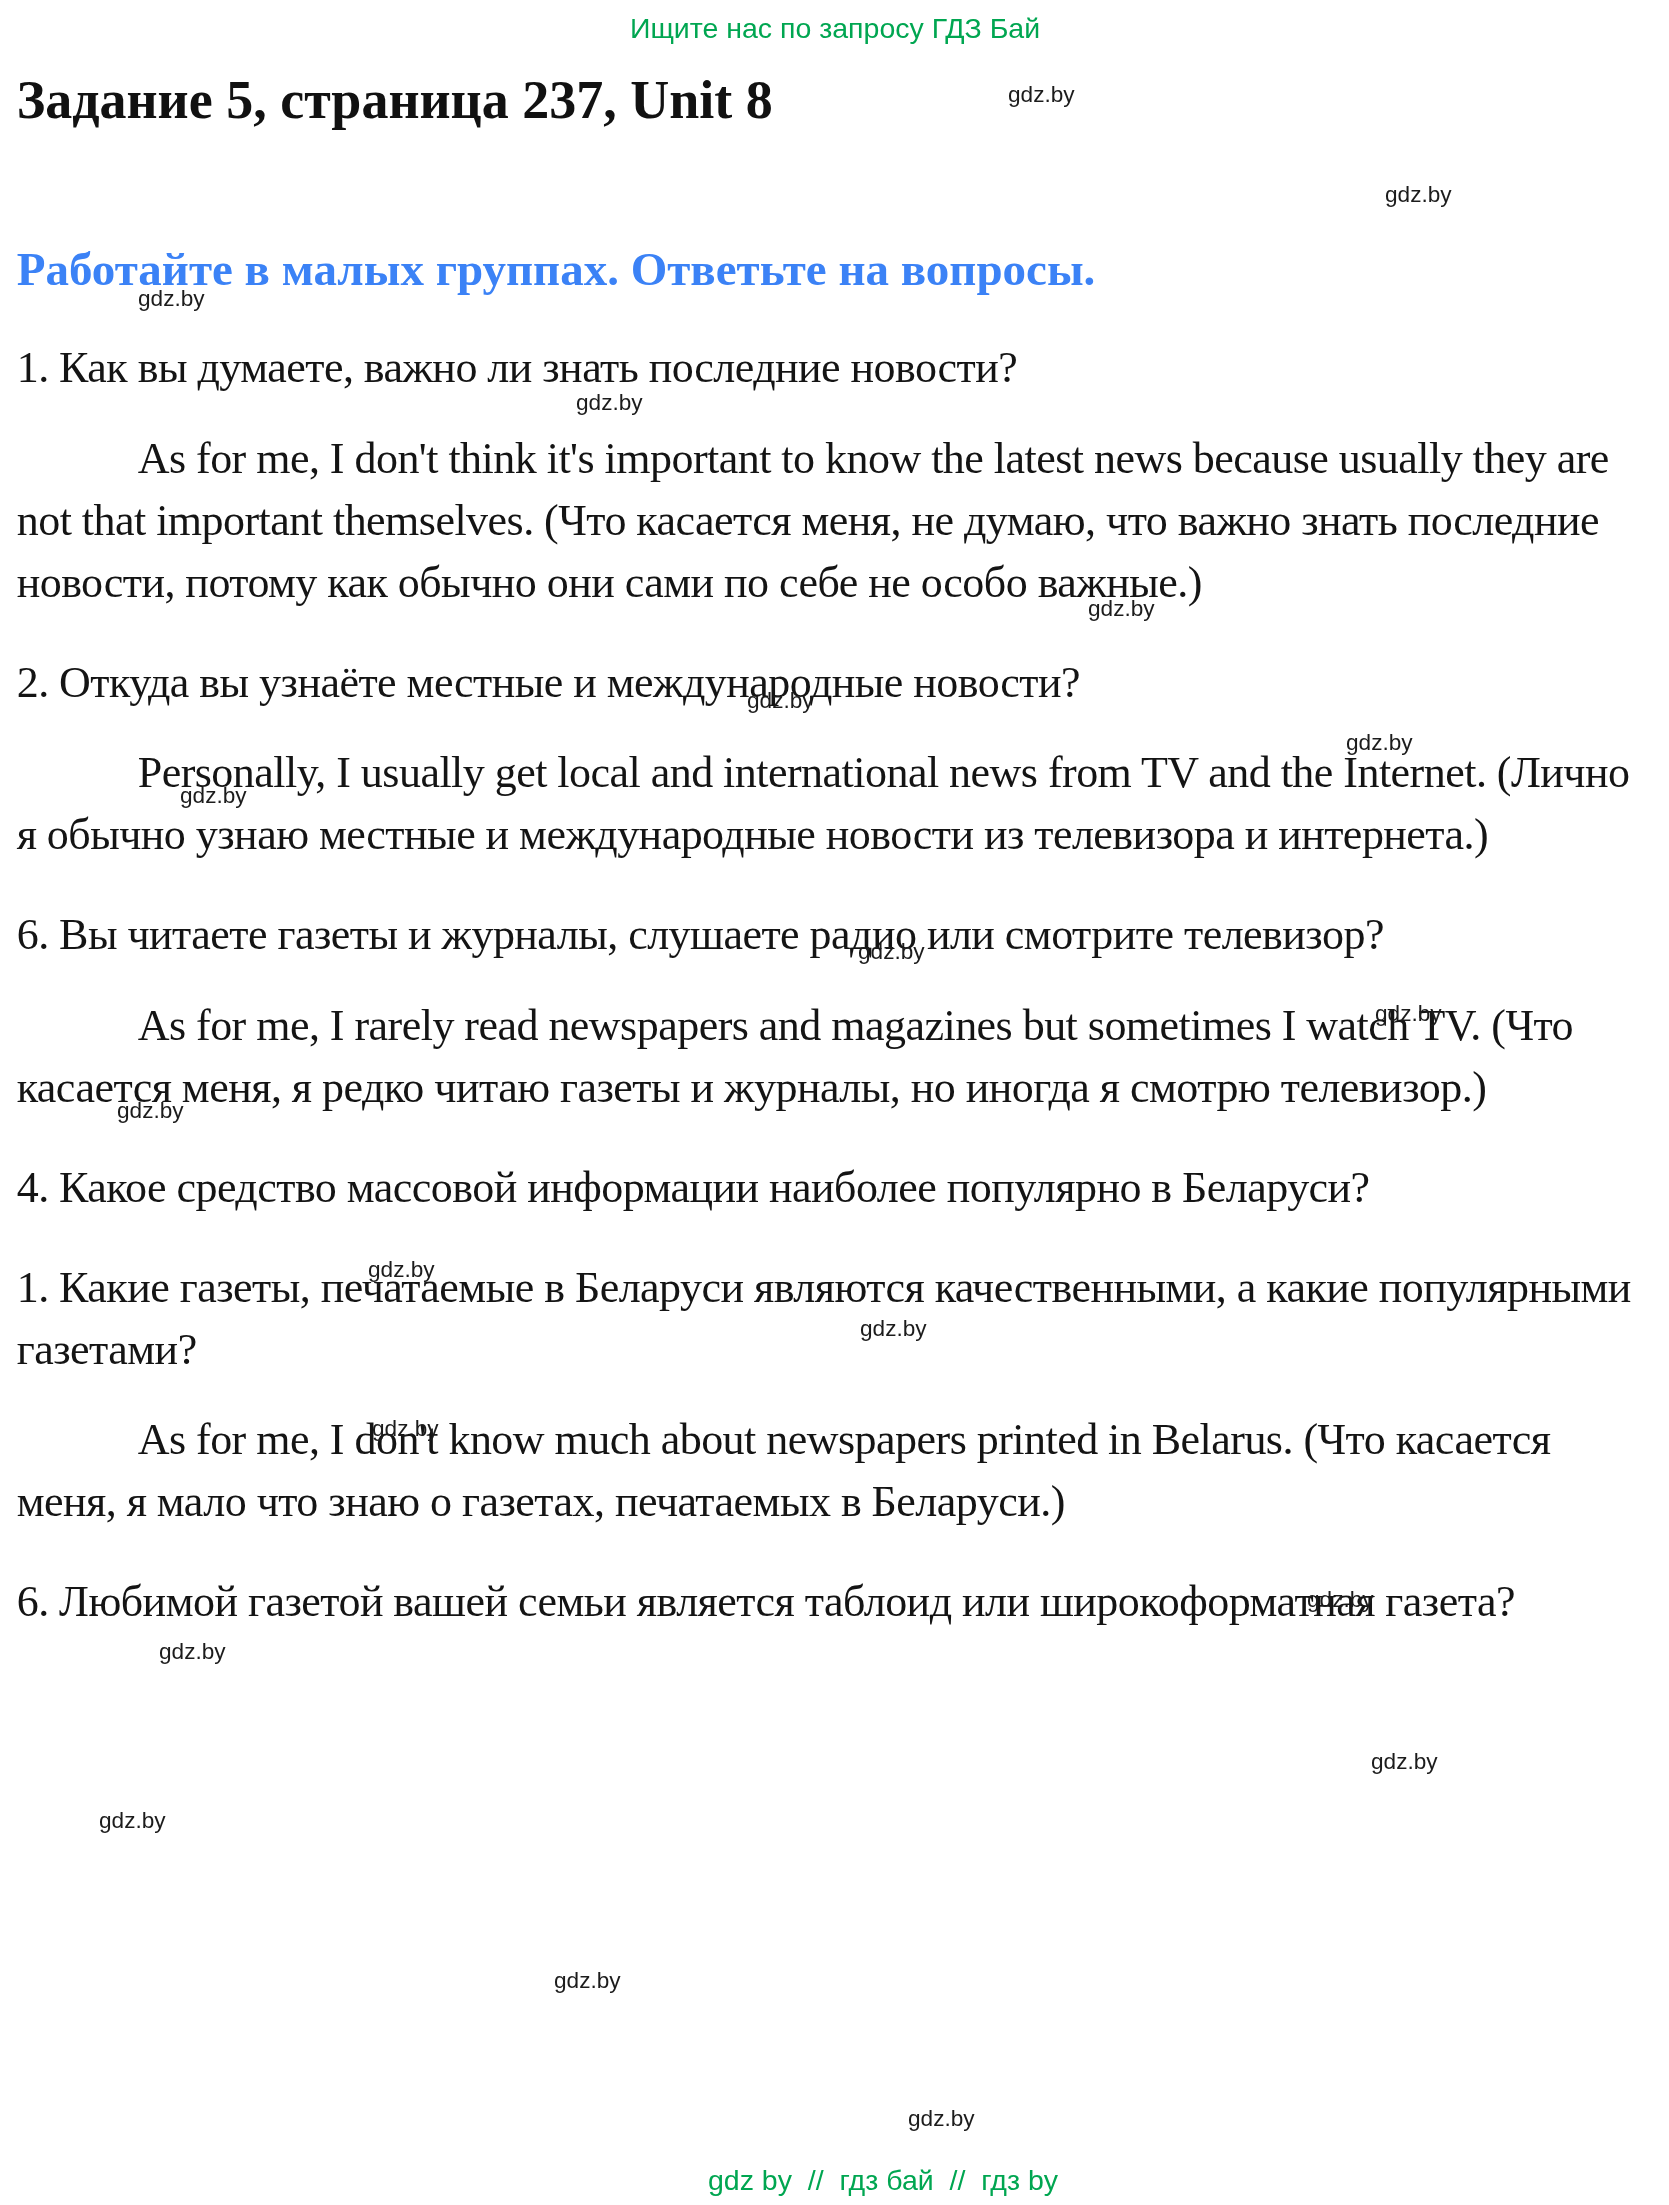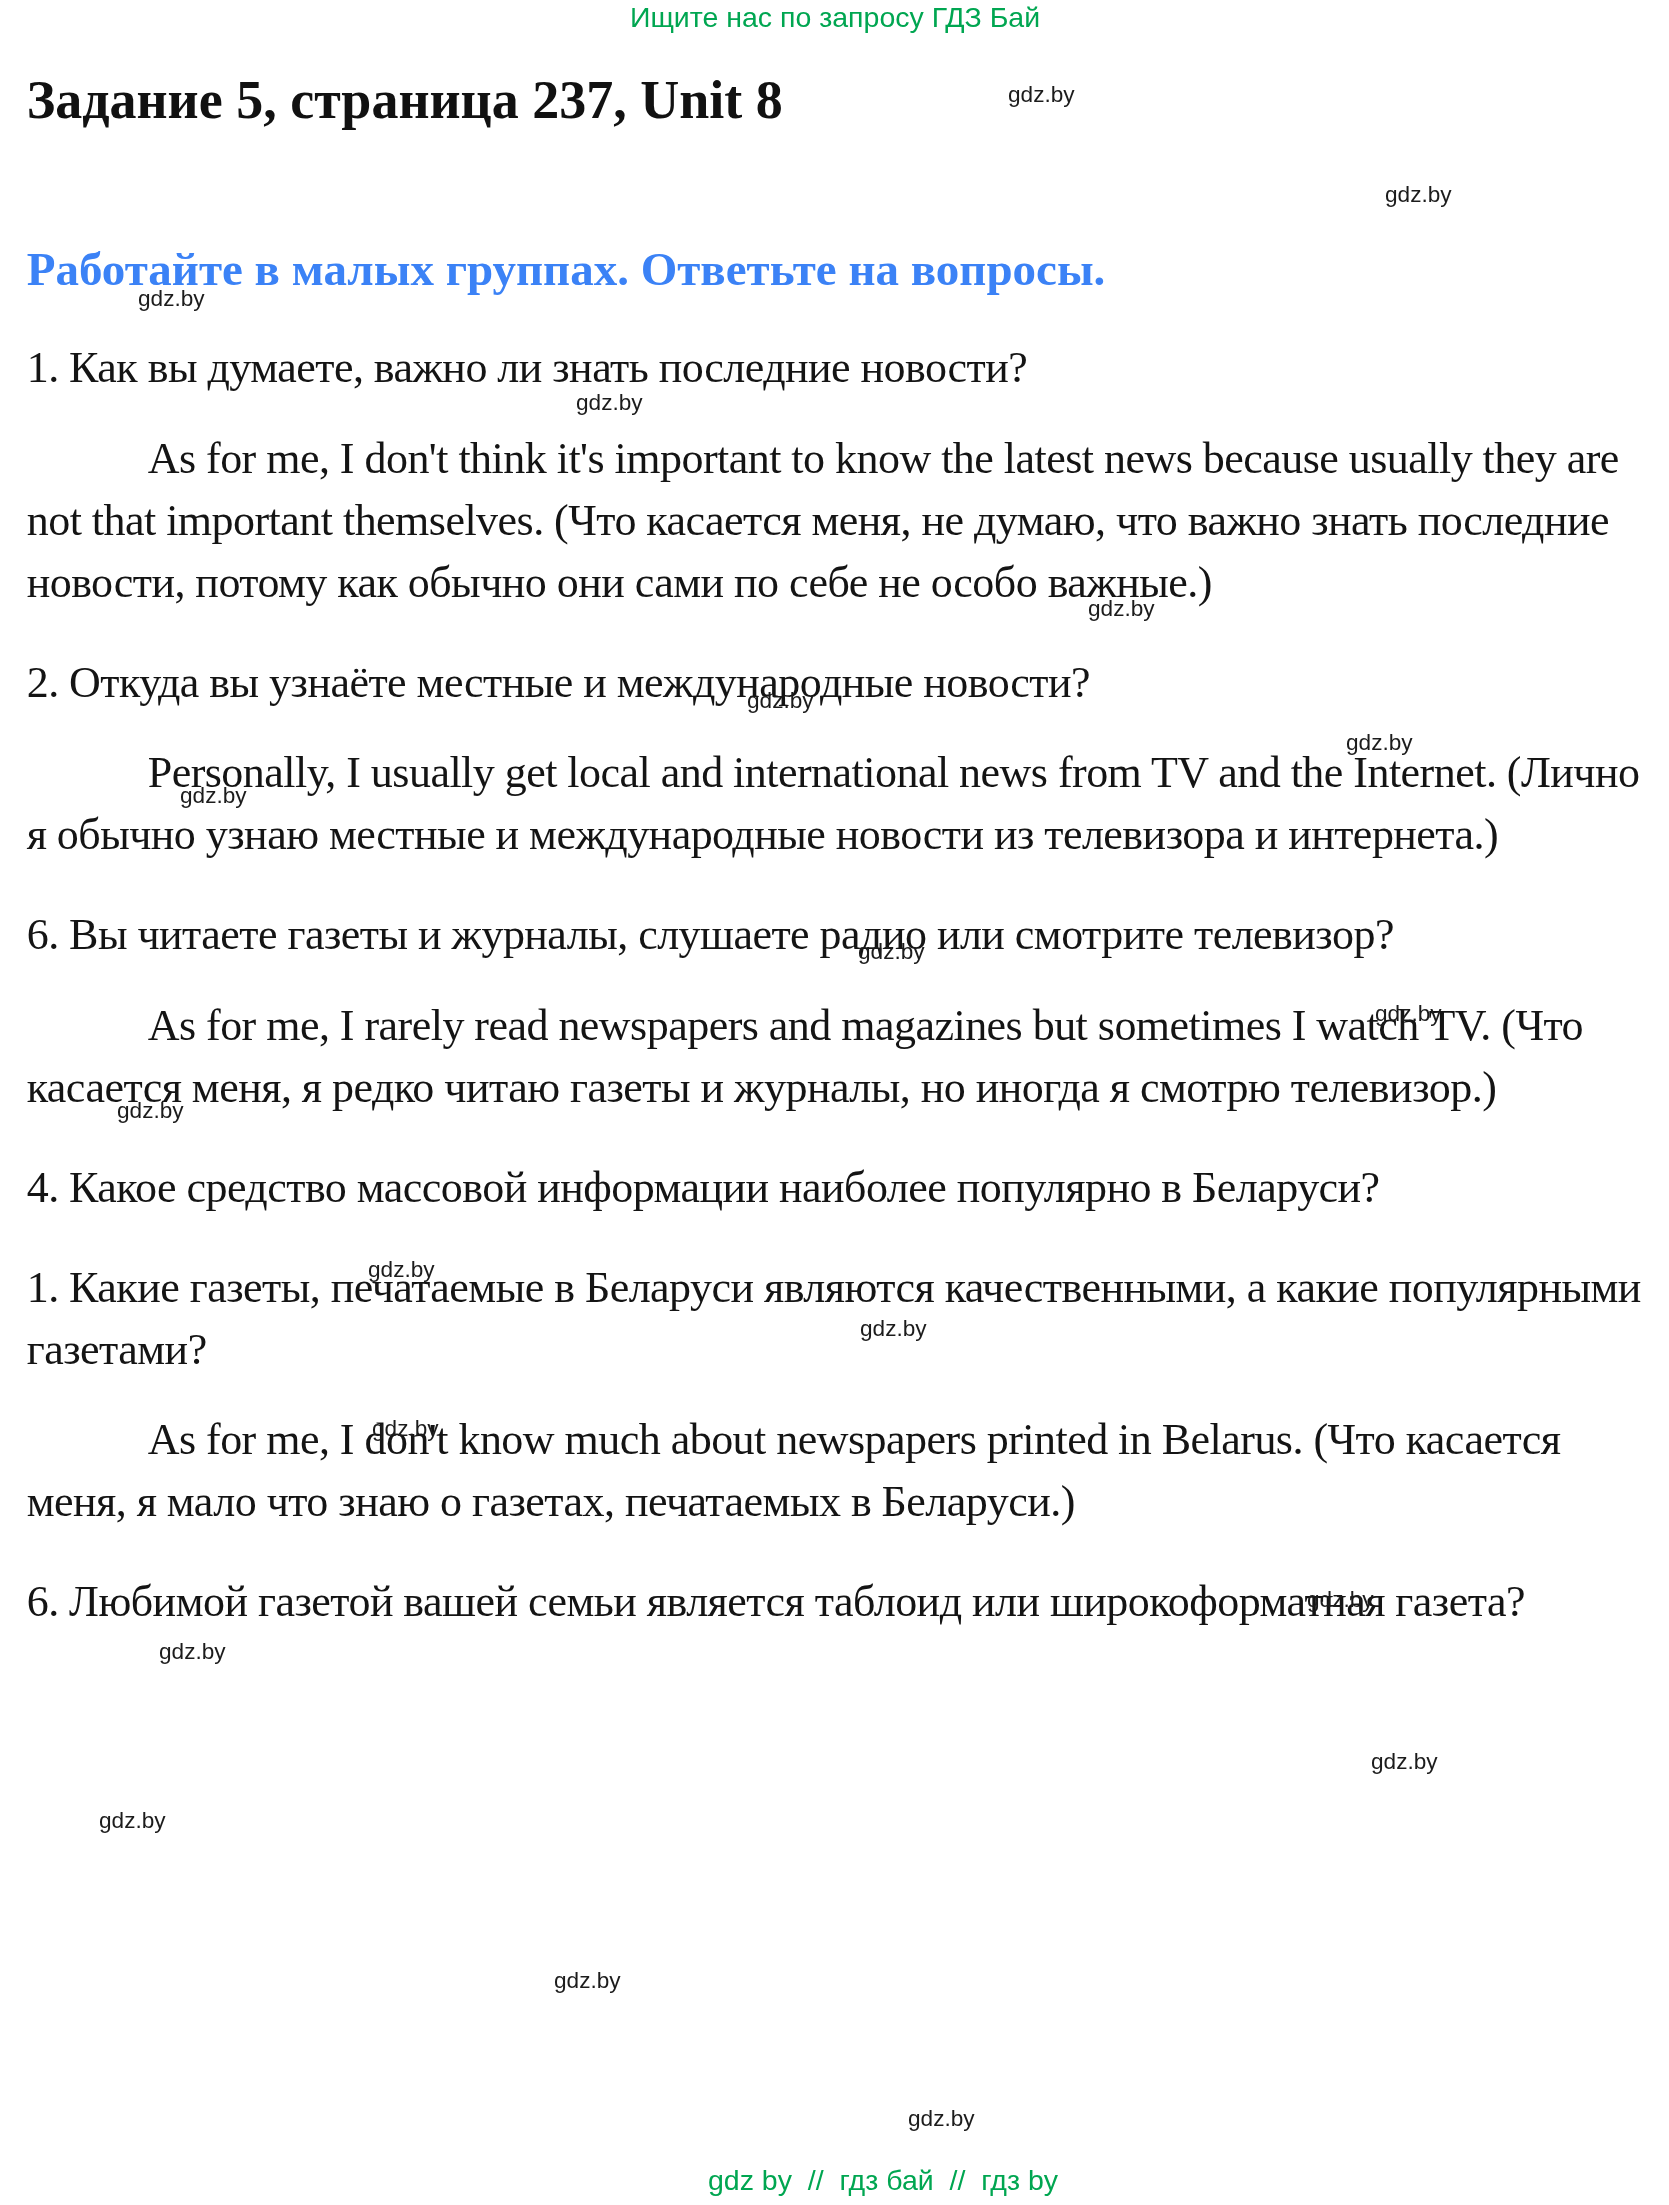--- a/index.html
+++ b/index.html
@@ -19,25 +19,24 @@
   .banner {
     position: absolute;
     left: 0;
     width: 100%;
     text-align: center;
     font-family: "Liberation Sans", "DejaVu Sans", sans-serif;
     font-size: 28.5px;
     color: #00a651;
     white-space: pre;
   }
-  .top-banner { top: 1px; }
+  .top-banner { top: 12px; }
   .footer-banner { bottom: 8.4px; }
   .content {
     padding: 0 18.4px 0 16.7px;
-    margin-left: 10px;
   }
   .title {
     margin: 67px 0 0 0;
     font-size: 54px;
     line-height: 67px;
     font-weight: bold;
     color: #111111;
   }
   .heading {
     margin: 105px 0 0 0;

